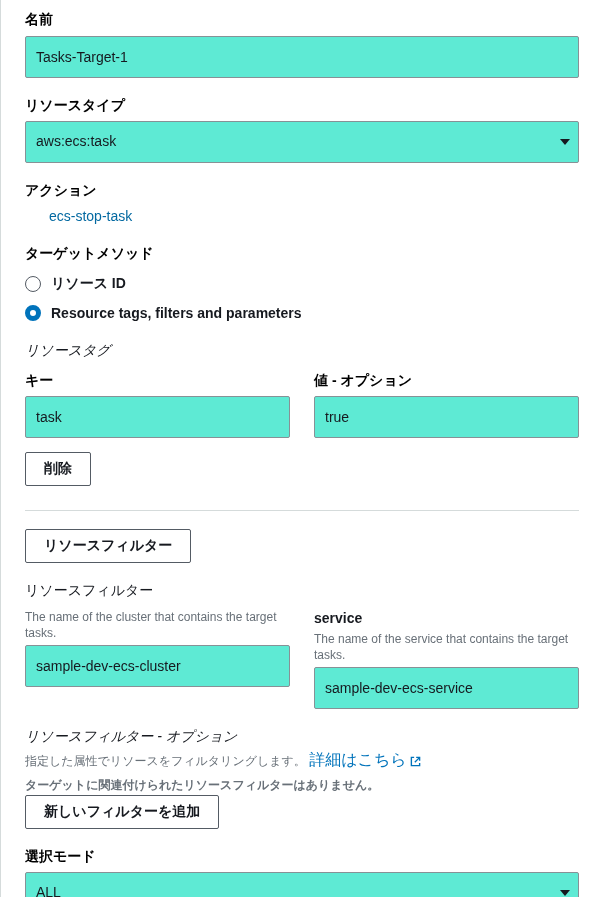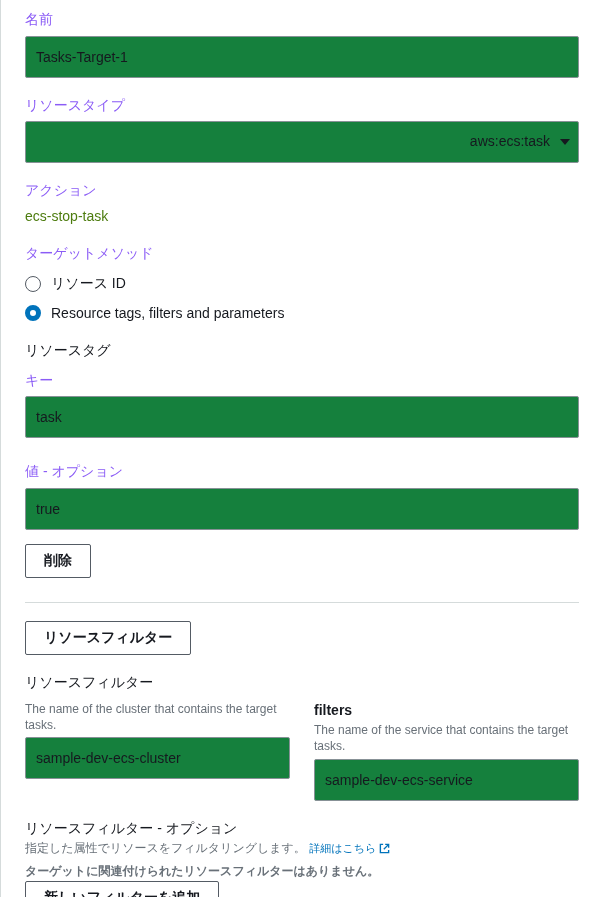--- a/index.html
+++ b/index.html
@@ -15,52 +15,52 @@
       line-height: 1.4;
       padding: 4px 4px 24px 4px;
       border-left: 1px solid #d5dbdb;
       background: #ffffff;
     }
 
     .form-section { padding: 0 20px; }
 
     .field        { margin-top: 18px; }
     .field.first  { margin-top: 6px; }
-    .field-label  { margin-bottom: 6px; font-weight: 400; color: #8b5cf6; }
+    .field-label  { margin-bottom: 6px; font-weight: 700; color: #000000; }
 
     
     .text-input, .select-like {
       width: 100%;
       border: 1px solid #879196;
       border-radius: 2px;
-      background: #15803d;
+      background: #5eead4;
       height: 33px;
       padding: 20px 10px;
       font-size: 14px;
       color: #16191f;
       display: flex;
       align-items: center;
       outline: none;
     }
-    .select-like { padding-right: 28px; position: relative; cursor: pointer; justify-content: flex-end; }
+    .select-like { padding-right: 28px; position: relative; cursor: pointer; }
     .select-caret {
       position: absolute;
       right: 8px; top: 50%;
       transform: translateY(-50%);
       width: 0; height: 0;
       border-left: 5px solid transparent;
       border-right: 5px solid transparent;
       border-top: 6px solid #16191f;
     }
 
     
-    .static-value { margin-top: 4px; color: #4d7c0f; }
-
-    
-    .radio-group { margin-top: 8px; }
+    .static-value { margin-top: 4px; color: #0369a1; margin-left: 24px; }
+
+    
+    .radio-group { margin-top: 8px; font-weight: bold; }
     .radio-item  { display: flex; align-items: center; margin-top: 10px; }
     .radio-dot   {
       width: 16px; height: 16px; border-radius: 50%;
       border: 1px solid #545b64; margin-right: 10px;
       display: inline-flex; align-items: center; justify-content: center;
       flex: 0 0 16px; background: #ffffff;
     }
     .radio-dot.selected { border: 5px solid #0073bb; }
     .radio-label { cursor: default; }
 
@@ -84,31 +84,31 @@
     }
 
     
     .hr {
       border: none;
       border-top: 1px solid #d5dbdb;
       margin: 24px 0 18px 0;
     }
 
     
-    .subtitle    { font-weight: 400; margin-bottom: 2px; }
+    .subtitle    { font-weight: 400; margin-bottom: 2px; font-style: italic; }
     .section-head{ font-weight: 400; margin-top: 18px; margin-bottom: 8px; }
     .helper-grey { color: #687078; font-size: 12px; line-height: 1.4; }
     .param-label { font-weight: 700; margin-bottom: 2px; }
     .param-help  { color: #687078; font-size: 12px; margin-bottom: 4px; line-height: 1.35; min-height: 32px; }
 
-    .link { color: #0073bb; text-decoration: none; font-size: 11px; }
+    .link { color: #0073bb; text-decoration: none; font-size: 16px; }
     .link svg { vertical-align: -2px; margin-left: 3px; }
 
     .small-gap { margin-top: 14px; }
-    .tiny-gap  { margin-top: 10px; flex-direction: column; }
+    .tiny-gap  { margin-top: 10px; }
     .med-gap   { margin-top: 1px; }
   </style>
 </head>
 <body>
 
 <div class="form-section">
 
   
   <div class="field first">
     <div class="field-label">名前</div>
@@ -173,21 +173,21 @@
   <div class="section-head">リソースフィルター</div>
 
   <div class="row-2">
 
     <div class="col">
       <div class="param-help">The name of the cluster that contains the target tasks.</div>
       <input class="text-input" type="text" value="sample-dev-ecs-cluster" style="">
     </div>
 
     <div class="col">
-      <div class="param-label">filters</div>
+      <div class="param-label">service</div>
       <div class="param-help">The name of the service that contains the target tasks.</div>
       <input class="text-input" type="text" value="sample-dev-ecs-service" style="">
     </div>
   </div>
 
   
   <div class="field">
     <div class="subtitle">リソースフィルター - オプション</div>
     <div class="helper-grey">
       <span>指定した属性でリソースをフィルタリングします。</span>
@@ -197,19 +197,20 @@
     </div>
     <div class="helper-grey" style="margin-top:6px;font-weight:bold;">ターゲットに関連付けられたリソースフィルターはありません。</div>
 
     <div class="med-gap">
       <button class="btn">新しいフィルターを追加</button>
     </div>
   </div>
 
   
   <div class="field">
+    <div class="field-label">選択モード</div>
     <div class="select-like">
       <span>ALL</span>
       <span class="select-caret"></span>
     </div>
   </div>
 
 </div>
 
 </body></html>

